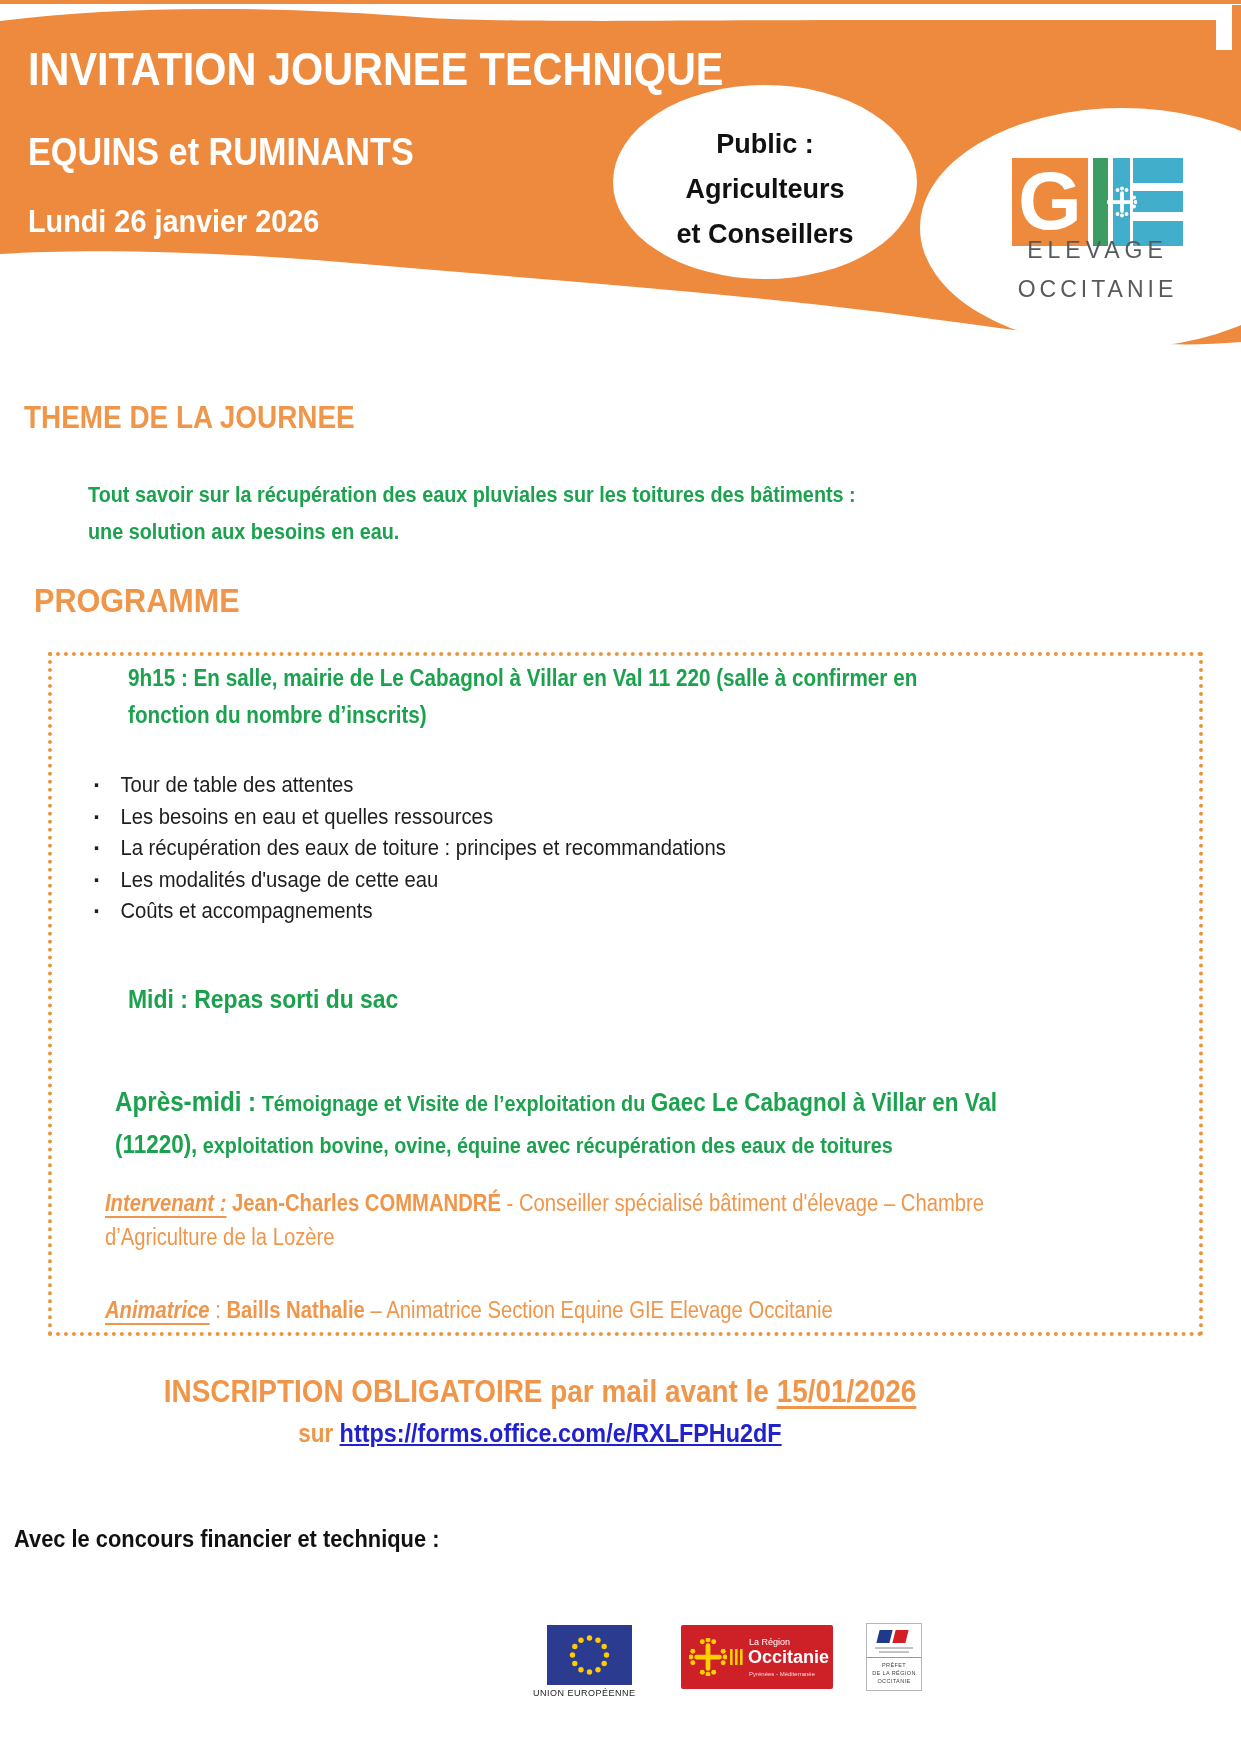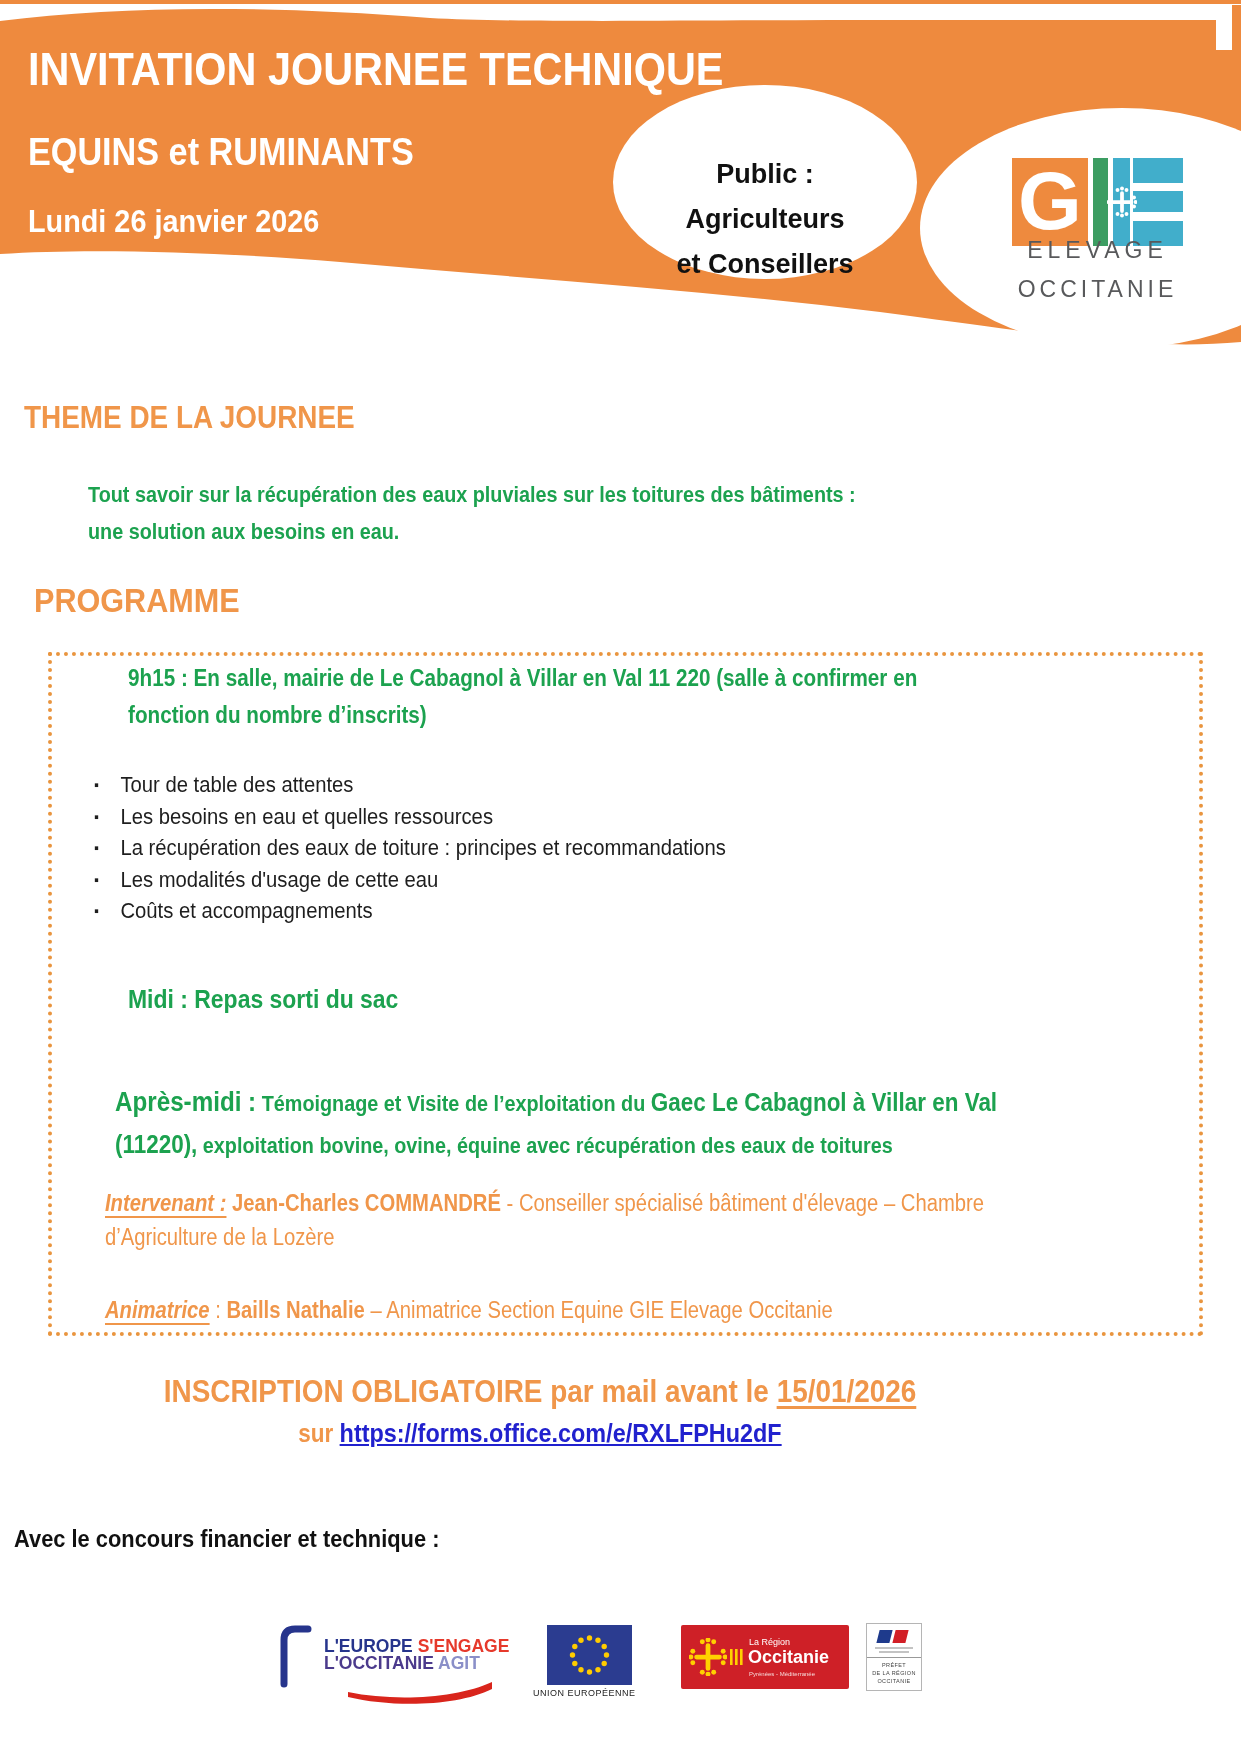--- a/index.html
+++ b/index.html
@@ -6,21 +6,21 @@
   #page{position:relative;width:1241px;height:1755px;background:#ffffff;overflow:hidden;
         font-family:"Liberation Sans",sans-serif;}
   .abs{position:absolute;}
   .cond{transform:scaleX(0.9);transform-origin:0 50%;}
   .ml{white-space:pre-line;}
   
   .banner-title{left:28px;top:42px;font-size:46px;font-weight:bold;color:#fff;letter-spacing:0;}
   .banner-sub{left:28px;top:131px;font-size:38px;font-weight:bold;color:#fff;}
   .banner-date{left:28px;top:203px;font-size:32px;font-weight:bold;color:#fff;}
   .public-badge{left:615px;top:122px;width:300px;text-align:center;font-size:27px;font-weight:bold;
-                color:#111;line-height:45px;margin-top:30px;}
+                color:#111;line-height:45px;}
   
   .gie{left:1012px;top:158px;width:171px;height:88px;}
   .gie-g{position:absolute;left:0;top:0;width:76px;height:88px;background:#EE8A3E;color:#fff;
          font-size:82px;font-weight:bold;line-height:86px;text-align:center;}
   .gie-i{position:absolute;left:81px;top:0;width:15px;height:88px;background:#3C9D62;}
   .gie-e{position:absolute;left:101px;top:0;width:70px;height:88px;}
   .gie-e .stripe{position:absolute;left:0;top:0;width:17px;height:88px;background:#41AECB;}
   .gie-e .b1{position:absolute;left:20px;top:0;width:50px;height:25px;background:#41AECB;}
   .gie-e .b2{position:absolute;left:20px;top:33px;width:50px;height:21px;background:#41AECB;}
   .gie-e .b3{position:absolute;left:20px;top:63px;width:50px;height:25px;background:#41AECB;}
@@ -60,21 +60,21 @@
   .inscr2 a{font-size:26px;font-weight:bold;color:#2121CE;text-decoration:underline;}
   .concours{left:14px;top:1526px;font-size:23.5px;font-weight:bold;color:#111;
             transform:scaleX(0.93);transform-origin:0 0;}
   
   .eur{left:278px;top:1622px;width:215px;height:85px;}
   .eur .txt{position:absolute;left:46px;top:16px;line-height:17px;font-size:17.5px;font-weight:bold;white-space:nowrap;}
   .eur .c1{color:#26348C;} .eur .c2{color:#E6392B;} .eur .c3{color:#4B3A8C;} .eur .c4{color:#8A8FC8;}
   .euflag{left:547px;top:1625px;width:85px;height:76px;}
   .euflag .cap{position:absolute;left:-14px;top:63px;width:113px;text-align:left;font-size:9px;
                letter-spacing:0.5px;color:#222;}
-  .occ{left:681px;top:1625px;width:168px;height:64px;background:#CE2027;border-radius:2px;}
+  .occ{left:681px;top:1625px;width:152px;height:64px;background:#CE2027;border-radius:2px;}
   .occ .small{position:absolute;left:68px;top:12px;font-size:9px;color:#fff;}
   .occ .name{position:absolute;left:67px;top:22px;font-size:18px;font-weight:bold;color:#fff;}
   .occ .sub{position:absolute;left:68px;top:46px;font-size:6px;color:#f7d9d9;}
   .pref{left:866px;top:1623px;width:54px;height:66px;background:#fff;border:1px solid #b5b5b5;}
   .pref .flag-b{position:absolute;left:11px;top:6px;width:13px;height:13px;background:#1E3A8C;transform:skewX(-14deg);}
   .pref .flag-r{position:absolute;left:27px;top:6px;width:13px;height:13px;background:#D21F26;transform:skewX(-14deg);}
   .pref .tl{position:absolute;left:8px;width:38px;height:2px;background:#c3c3c3;}
   .pref .div{position:absolute;left:0;top:33px;width:100%;border-top:1px solid #999;}
   .pref .cap{position:absolute;left:0;width:100%;text-align:center;font-size:5.5px;color:#444;letter-spacing:0.4px;}
 </style>
@@ -173,32 +173,20 @@
 
   <div class="abs inscr1">
     <span>INSCRIPTION OBLIGATOIRE par mail avant le </span><span class="dl">15/01/2026</span>
   </div>
   <div class="abs inscr2">
     <span class="sur">sur  </span><a href="#">https://forms.office.com/e/RXLFPHu2dF</a>
   </div>
 
   <div class="abs concours">Avec le concours financier et technique :</div>
 
-  <div class="abs eur">
-    <svg class="abs" style="left:0;top:2px" width="34" height="66" viewBox="0 0 34 66">
-      <path d="M30,5 H17 Q6,5 6,16 V60" stroke="#26348C" stroke-width="7" fill="none" stroke-linecap="round"></path>
-    </svg>
-    <div class="txt">
-      <div><span class="c1">L'EUROPE</span><span class="c2"> S'ENGAGE</span></div>
-      <div><span class="c3">L'OCCITANIE</span><span class="c4"> AGIT</span></div>
-    </div>
-    <svg class="abs" style="left:68px;top:58px" width="150" height="26" viewBox="0 0 150 26">
-      <path d="M2,12 C50,22 112,18 146,2 L146,9 C112,26 48,28 2,17 Z" fill="#D9251C"></path>
-    </svg>
-  </div>
 
   <div class="abs euflag">
     <svg width="85" height="60" viewBox="0 0 85 60">
       <rect x="0" y="0" width="85" height="60" fill="#2B3C90"></rect>
       <g fill="#FFCC00">
         <circle cx="42.5" cy="13" r="2.7"></circle>
           <circle cx="51" cy="15.3" r="2.7"></circle>
           <circle cx="57.2" cy="21.5" r="2.7"></circle>
         <circle cx="59.5" cy="30" r="2.7"></circle>
           <circle cx="57.2" cy="38.5" r="2.7"></circle>

